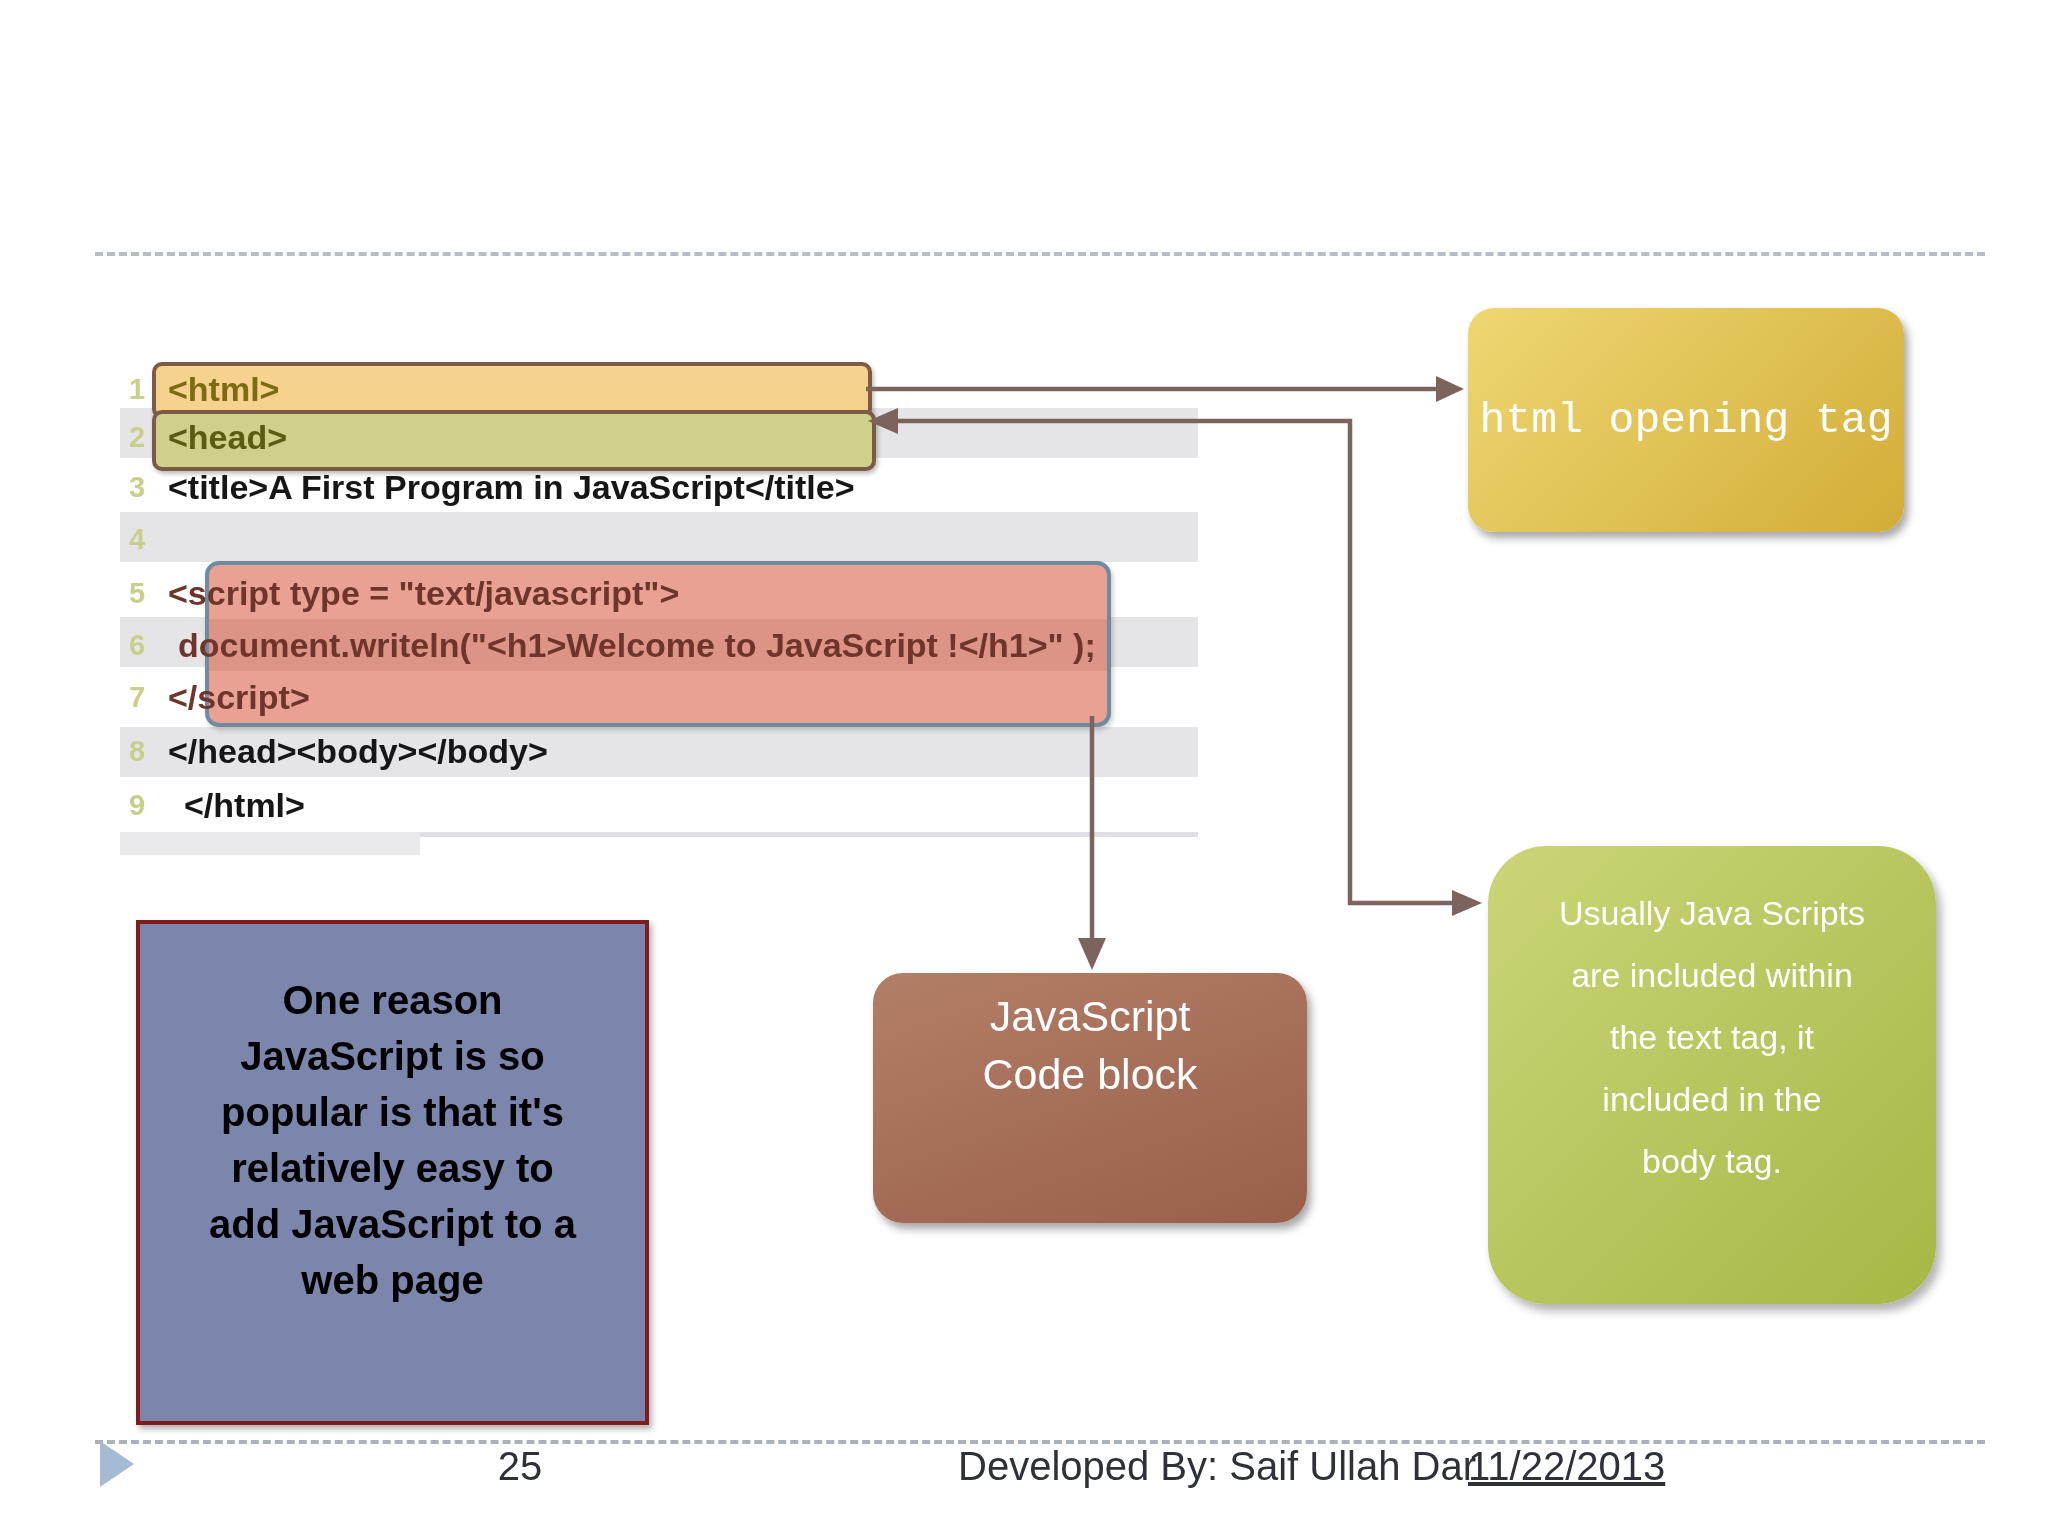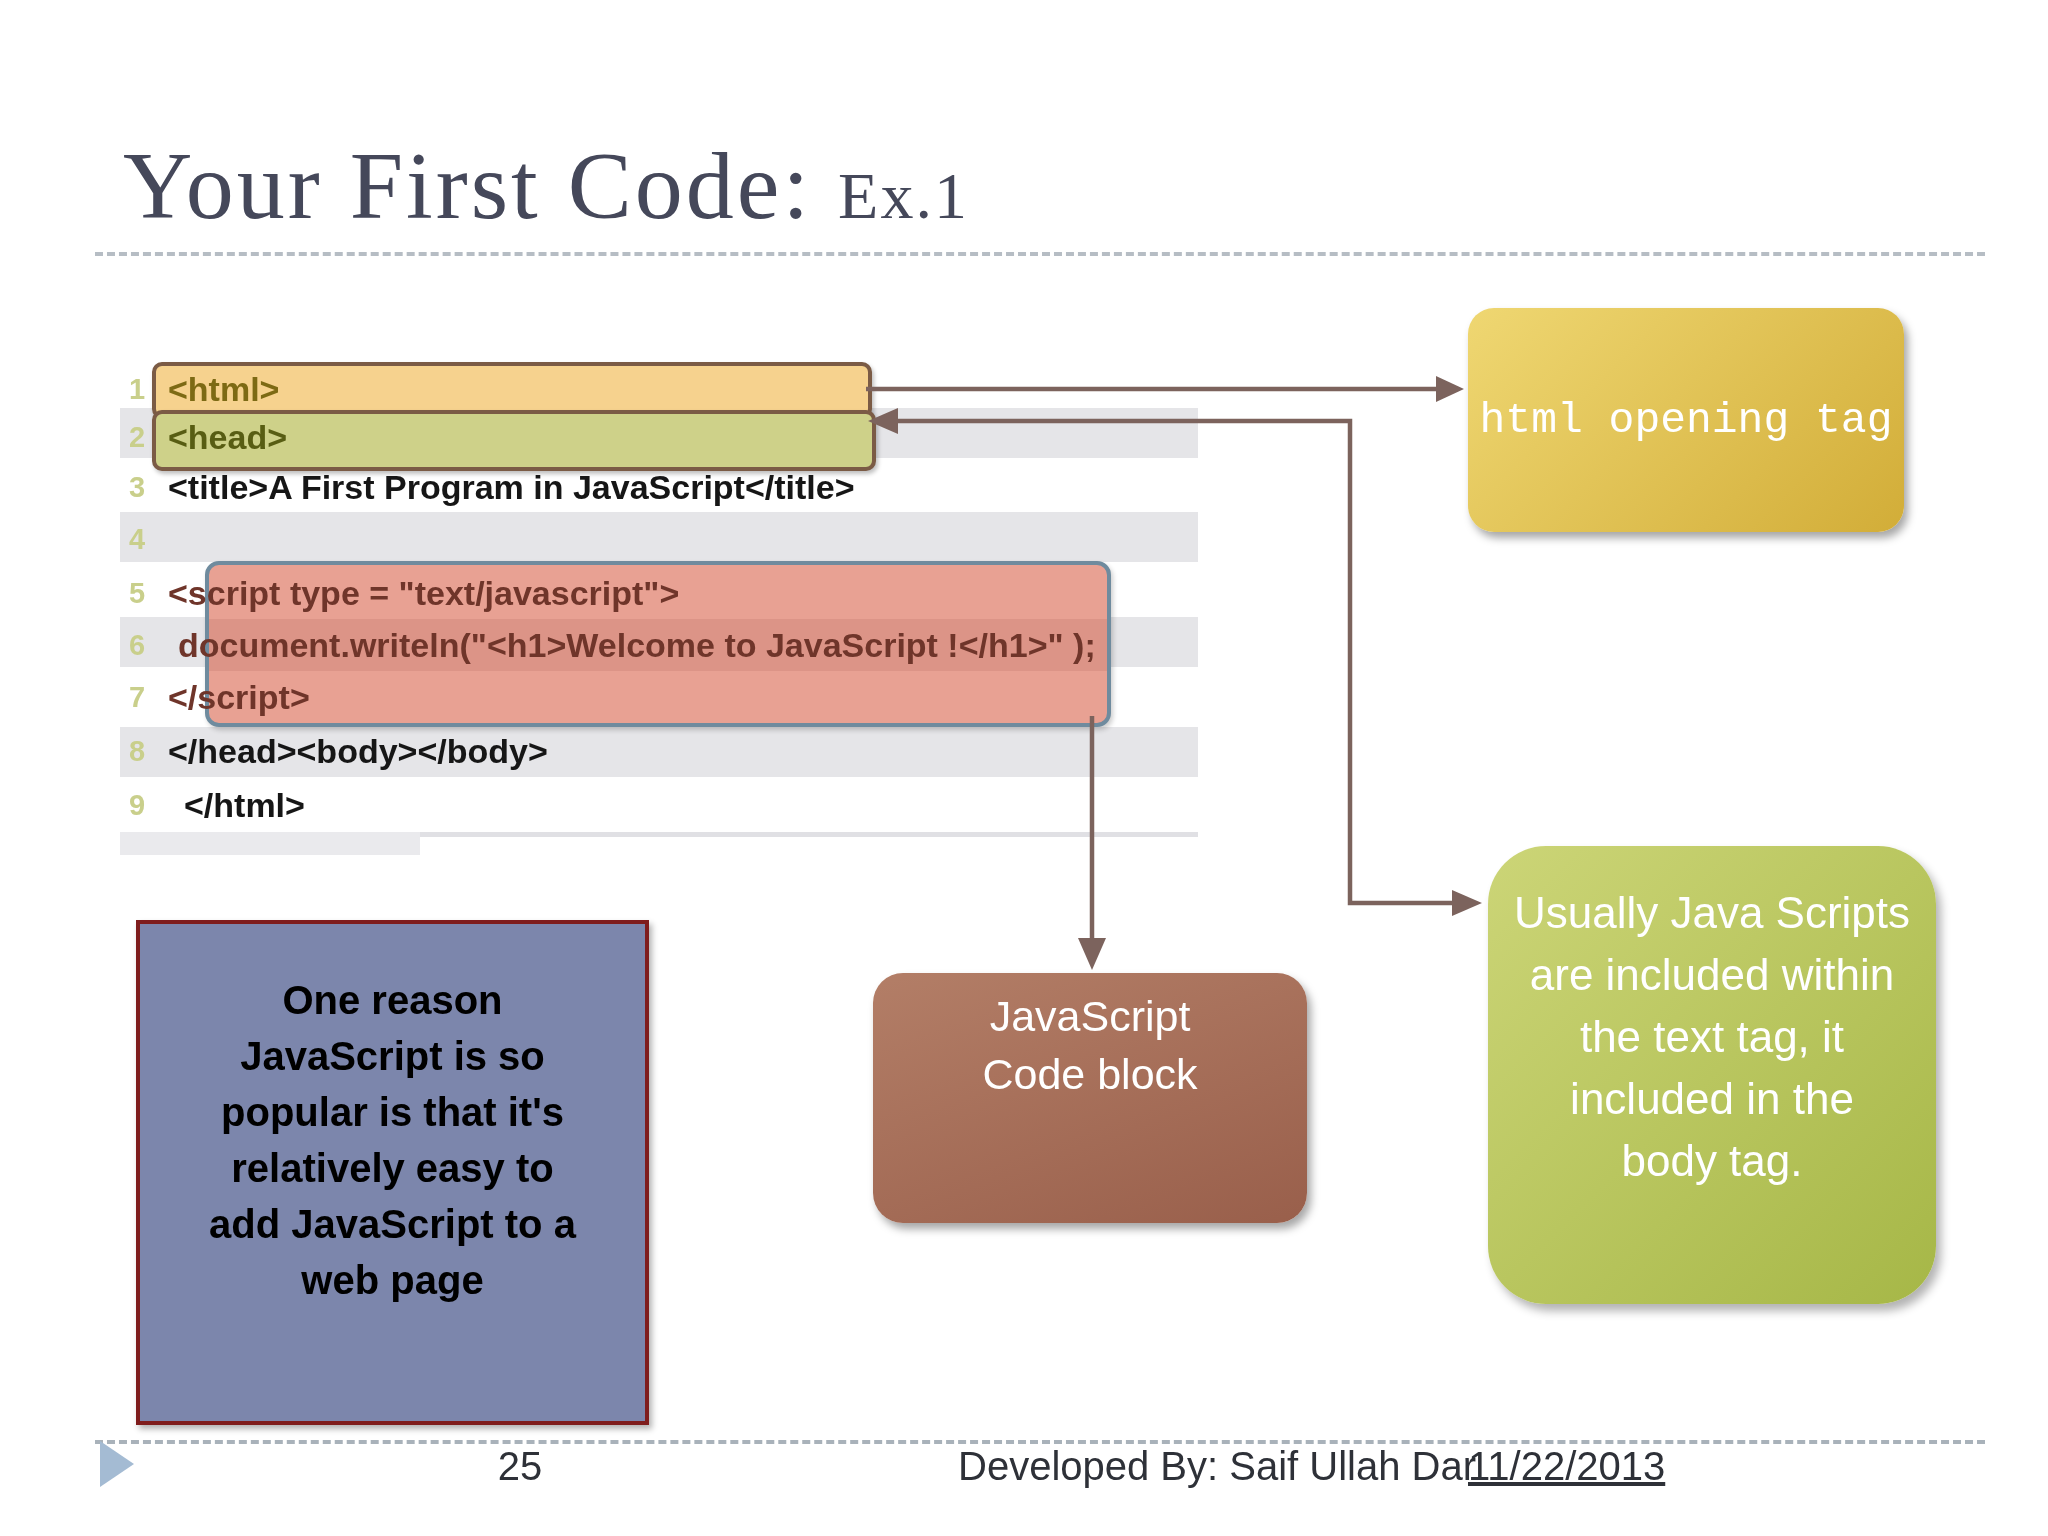--- a/index.html
+++ b/index.html
@@ -48,21 +48,21 @@
 
   
   .callout{position:absolute;z-index:5;color:#ffffff;text-align:center;box-sizing:border-box;}
   .co-yellow{left:1468px;top:308px;width:436px;height:224px;border-radius:26px;
              background:linear-gradient(135deg,#efd772 0%,#d2ad38 100%);
              box-shadow:4px 6px 9px rgba(0,0,0,.35);
              display:flex;align-items:center;justify-content:center;font-size:43px;font-family:Liberation Mono, monospace;}
   .co-green{left:1488px;top:846px;width:448px;height:458px;border-radius:58px;
             background:linear-gradient(135deg,#ccd577 0%,#a6b747 100%);
             box-shadow:5px 7px 10px rgba(0,0,0,.3);
-            font-size:44px;line-height:62px;padding-top:36px;}
+            font-size:34px;line-height:62px;padding-top:36px;}
   .co-brown{left:873px;top:973px;width:434px;height:250px;border-radius:30px;
             background:linear-gradient(160deg,#b37e67 0%,#995f4b 100%);
             box-shadow:4px 6px 9px rgba(0,0,0,.35);
             font-size:43px;line-height:58px;padding-top:14px;}
   .co-blue{left:136px;top:920px;width:513px;height:505px;background:#7c86ac;
            border:4px solid #7f1d1d;color:#000000;font-weight:bold;
            font-size:40px;line-height:56px;padding-top:48px;box-shadow:3px 4px 6px rgba(0,0,0,.3);}
 
   
   .f-tri{position:absolute;left:100px;top:1441px;width:0;height:0;z-index:2;
@@ -71,24 +71,20 @@
   .f-text{position:absolute;top:1444px;font-size:40px;color:#2e3138;z-index:2;white-space:pre;}
   .f-page{left:480px;width:80px;text-align:center;}
   .f-credit{left:958px;}
   .f-date{left:1468px;text-decoration:underline;}
 </style>
 </head>
 <body>
 
 <div class="slide">
 
-  <div class="title-row">
-    <span class="title-main">Your First Code:</span>
-    <span class="title-suffix">Ex.1</span>
-  </div>
   <div class="rule rule-top"></div>
 
   <div class="stripe s2"></div>
   <div class="stripe s4"></div>
   <div class="stripe s6"></div>
   <div class="stripe s8"></div>
   <div class="stripe thin"></div>
   <div class="stripe stub"></div>
 
   <div class="hl hl-html"></div>

